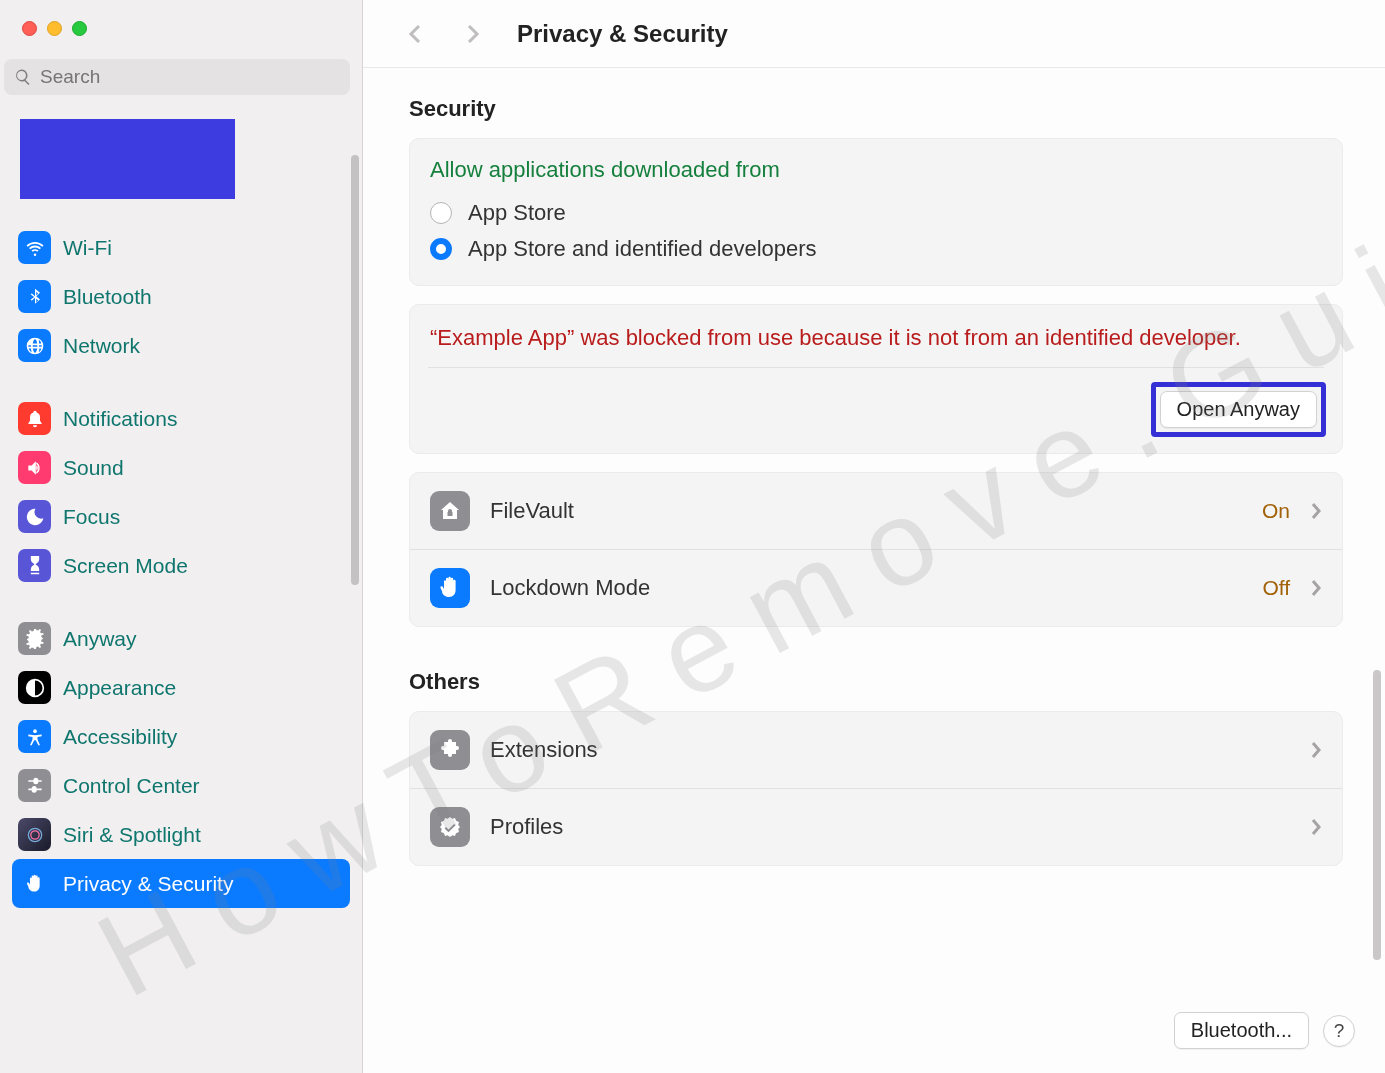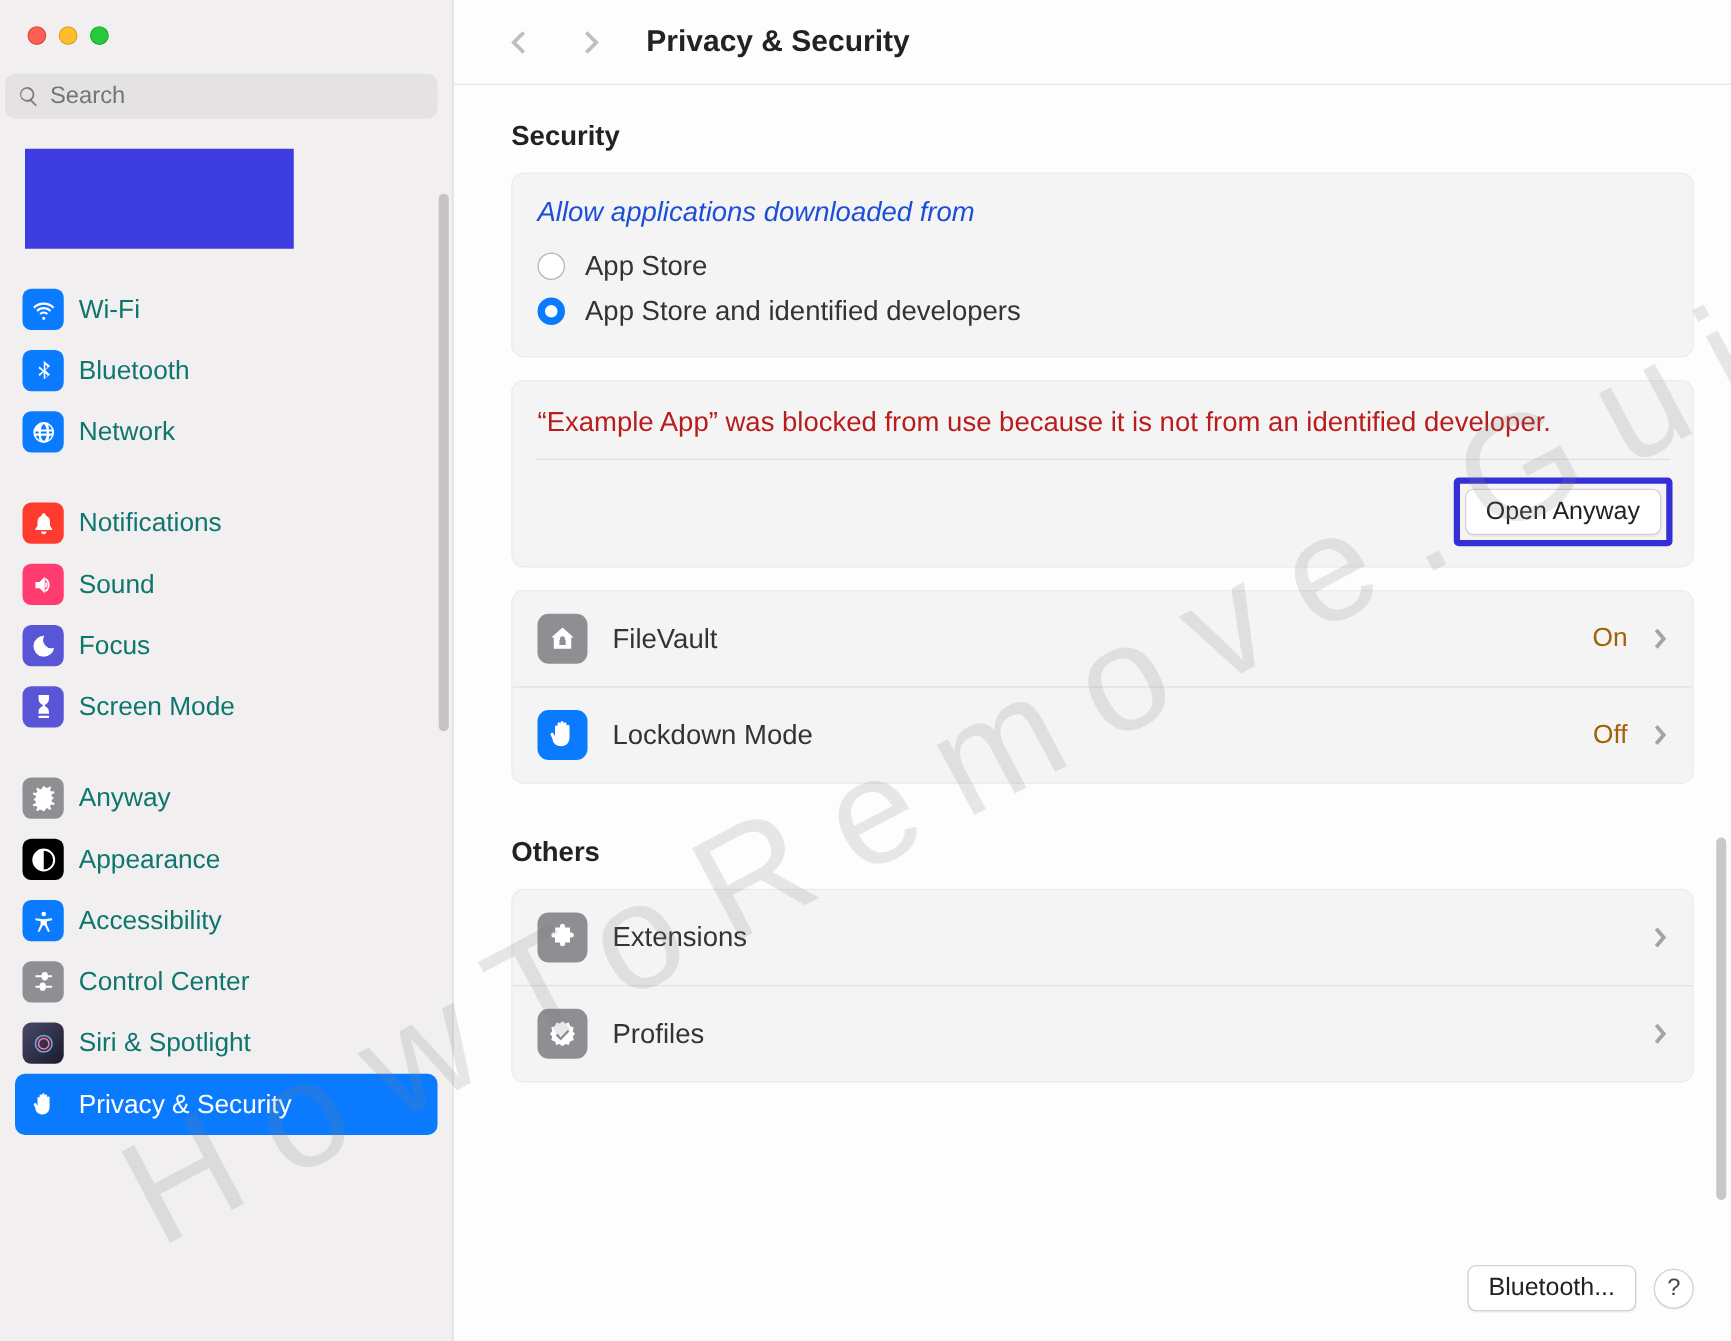--- a/index.html
+++ b/index.html
@@ -24,25 +24,25 @@
 .sb-icon svg { width: 20px; height: 20px; fill: #fff; }
 .sb-label { font-size: 21px; color: #0f766e; }
 .sb-group-gap { height: 24px; }
 .sb-scrollbar { position: absolute; right: 3px; top: 155px; width: 8px; height: 430px; background: #c4c2c3; border-radius: 4px; }
 .main { flex: 1; background: #fdfdfd; display: flex; flex-direction: column; position: relative; }
 .header { display: flex; align-items: center; height: 68px; padding: 0 0 0 38px; gap: 30px; border-bottom: 1px solid #e9e8e8; }
 .nav-btn { width: 28px; height: 28px; display: flex; align-items: center; justify-content: center; cursor: pointer; }
 .nav-btn svg { width: 16px; height: 24px; stroke: #333; stroke-width: 3; fill: none; }
 .nav-btn.disabled svg { stroke: #bfbdbe; }
 .hd-title { font-size: 24px; font-weight: 700; color: #222; }
-.content { flex: 1; overflow-y: auto; padding: 28px 30px 28px 46px; }
+.content { flex: 1; overflow-y: auto; padding: 28px 42px 28px 46px; }
 .sec-title { font-size: 22px; font-weight: 700; color: #222; margin-bottom: 16px; }
 .panel { background: #f5f4f4; border: 1px solid #eceaeb; border-radius: 10px; margin-bottom: 18px; }
 .panel-inner { padding: 18px 20px; }
-.allow-title { font-size: 22px; color: #1d4ed8; margin-bottom: 12px; font-style: italic; }
+.allow-title { font-size: 22px; color: #15803d; margin-bottom: 12px; }
 .radio-row { display: flex; align-items: center; gap: 16px; padding: 5px 0; cursor: pointer; }
 .radio { width: 22px; height: 22px; border-radius: 50%; border: 1px solid #b6b4b5; background: #fff; display: flex; align-items: center; justify-content: center; flex-shrink: 0; }
 .radio.checked { border: 6.5px solid #0a7aff; background: #fff; }
 .radio-label { font-size: 22px; color: #333; }
 .block-msg { font-size: 22px; color: #b91c1c; line-height: 1.35; padding: 18px 20px 14px 20px; }
 .panel-divider { height: 1px; background: #e2e0e1; margin: 0 18px; }
 .open-row { display: flex; justify-content: flex-end; padding: 14px 16px 16px; }
 .highlight-box { border: 5px solid #3530d6; border-radius: 4px; padding: 4px; }
 .btn { background: #fff; border: 1px solid #d3d1d2; border-radius: 7px; padding: 6px 16px; font-size: 20px; color: #222; cursor: pointer; box-shadow: 0 1px 1px rgba(0,0,0,0.05); }
 .row-item { display: flex; align-items: center; padding: 18px 20px; gap: 20px; cursor: pointer; }

